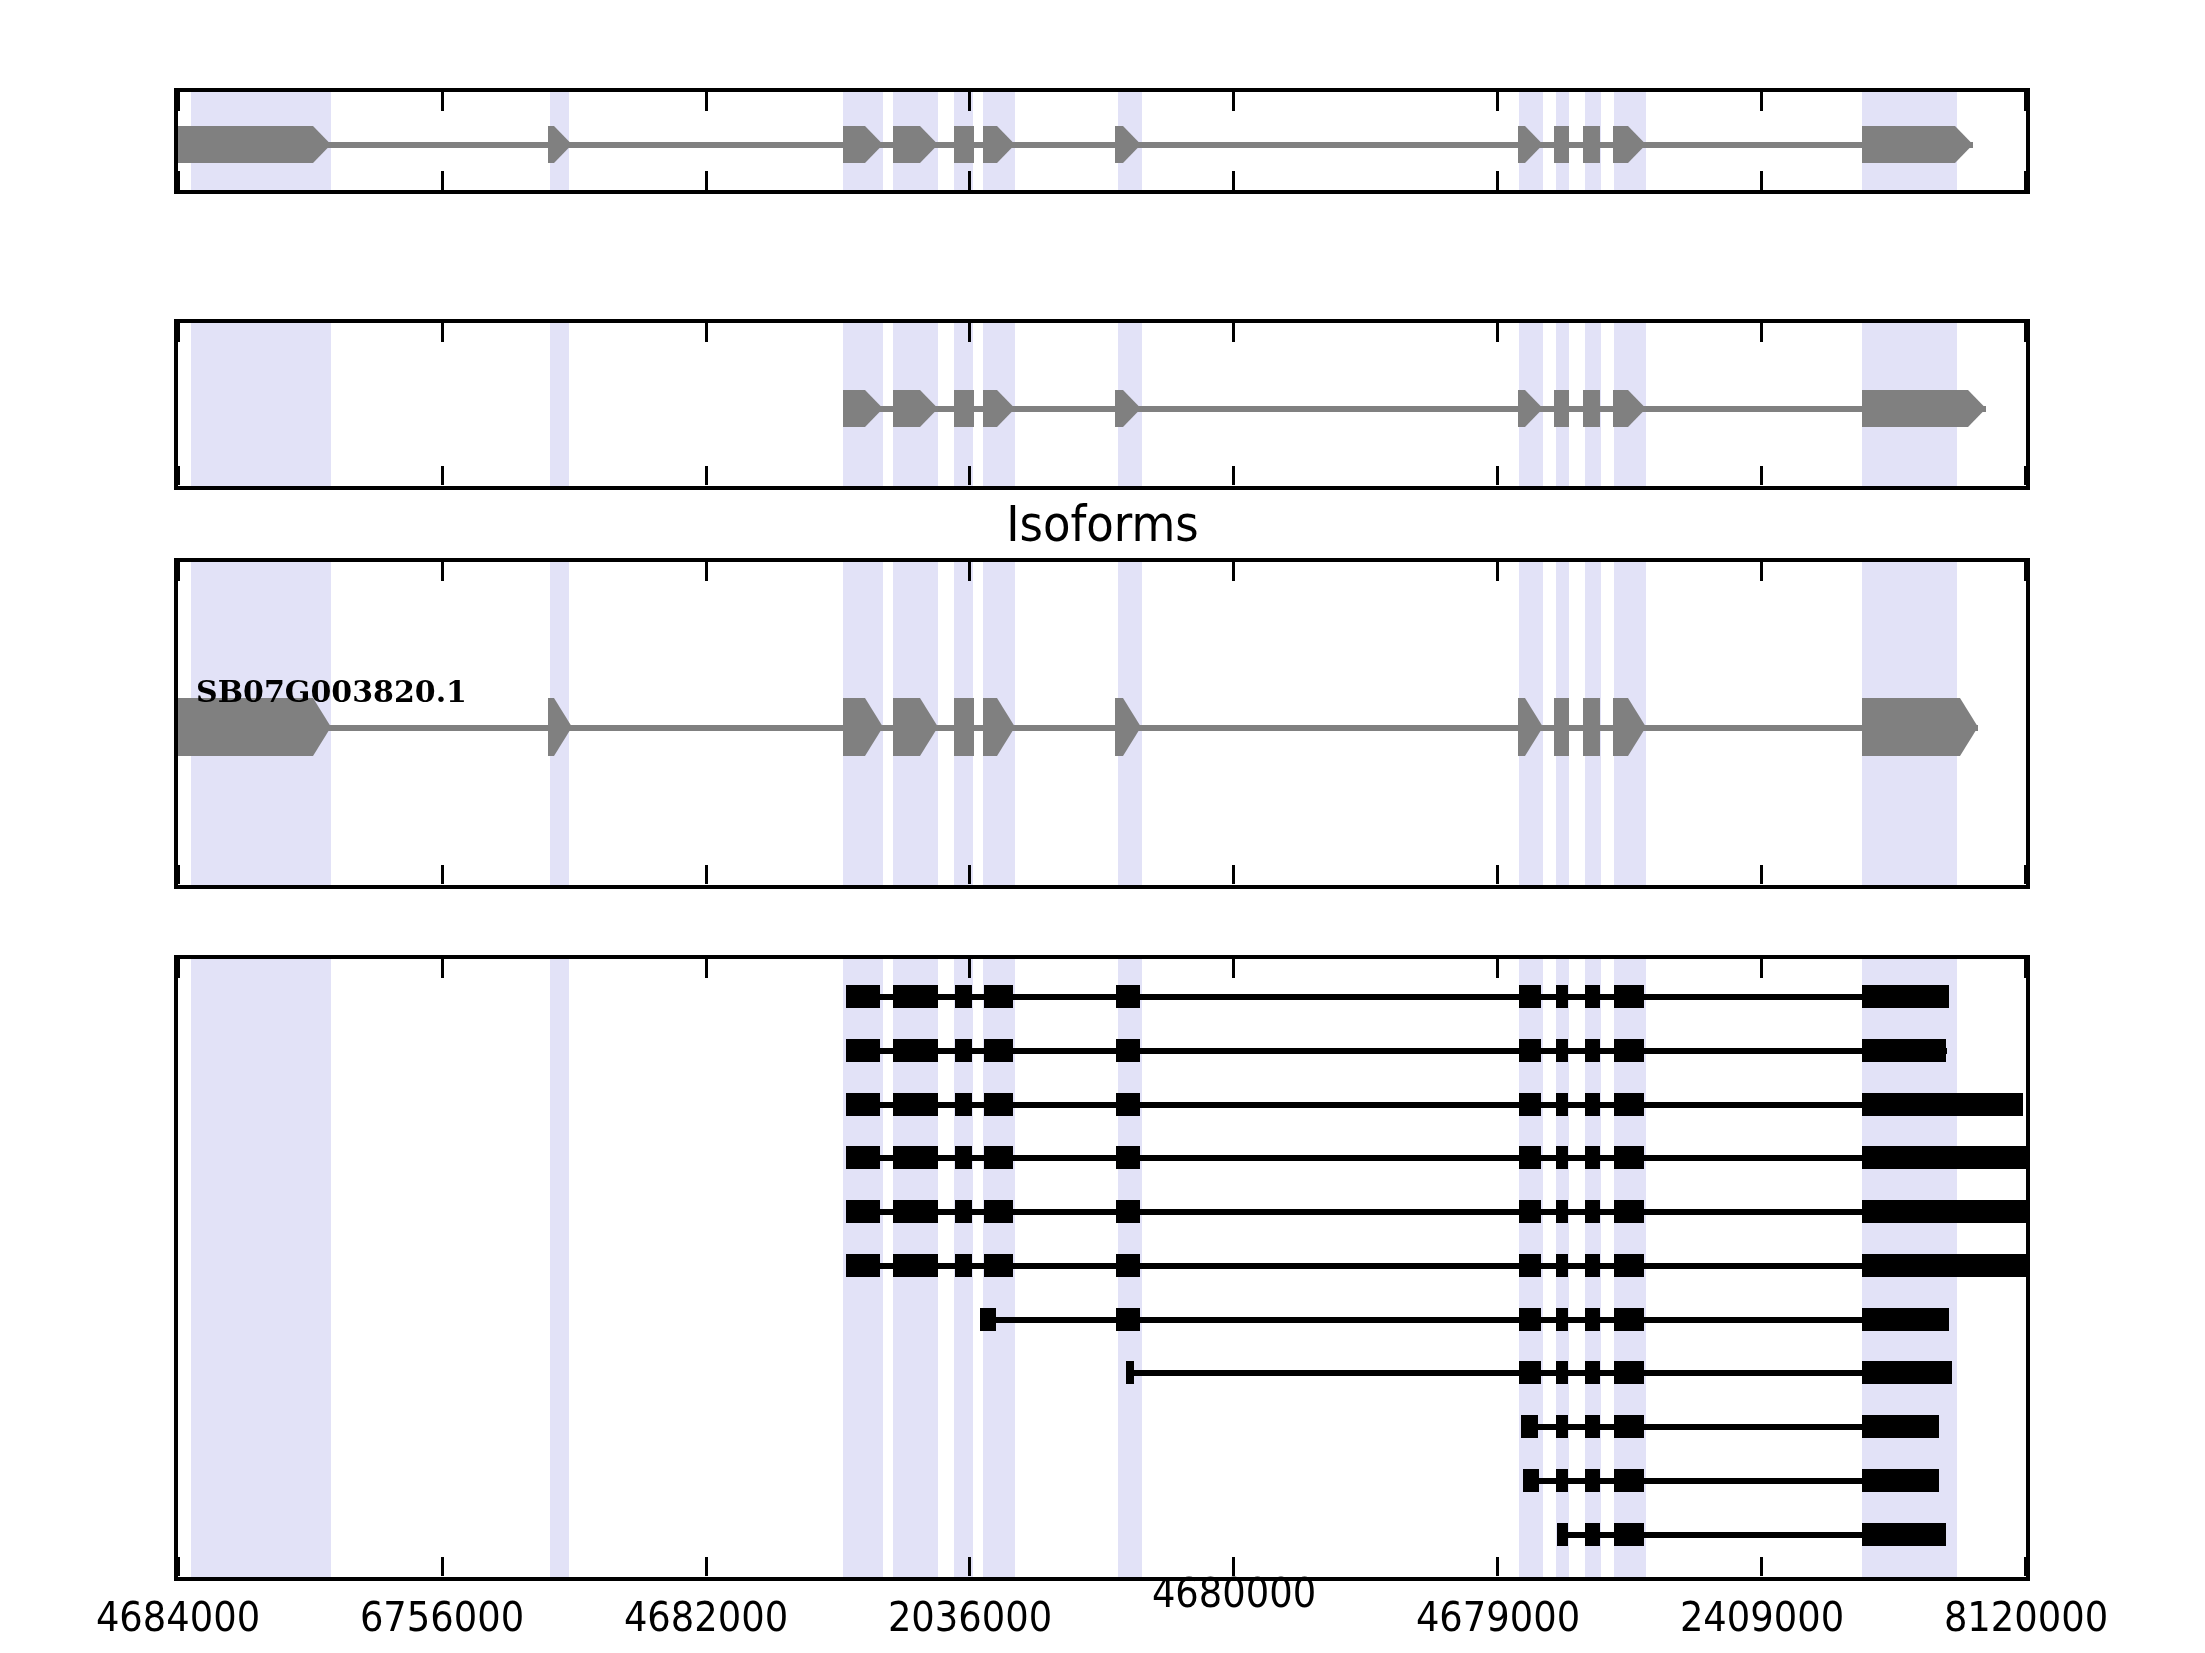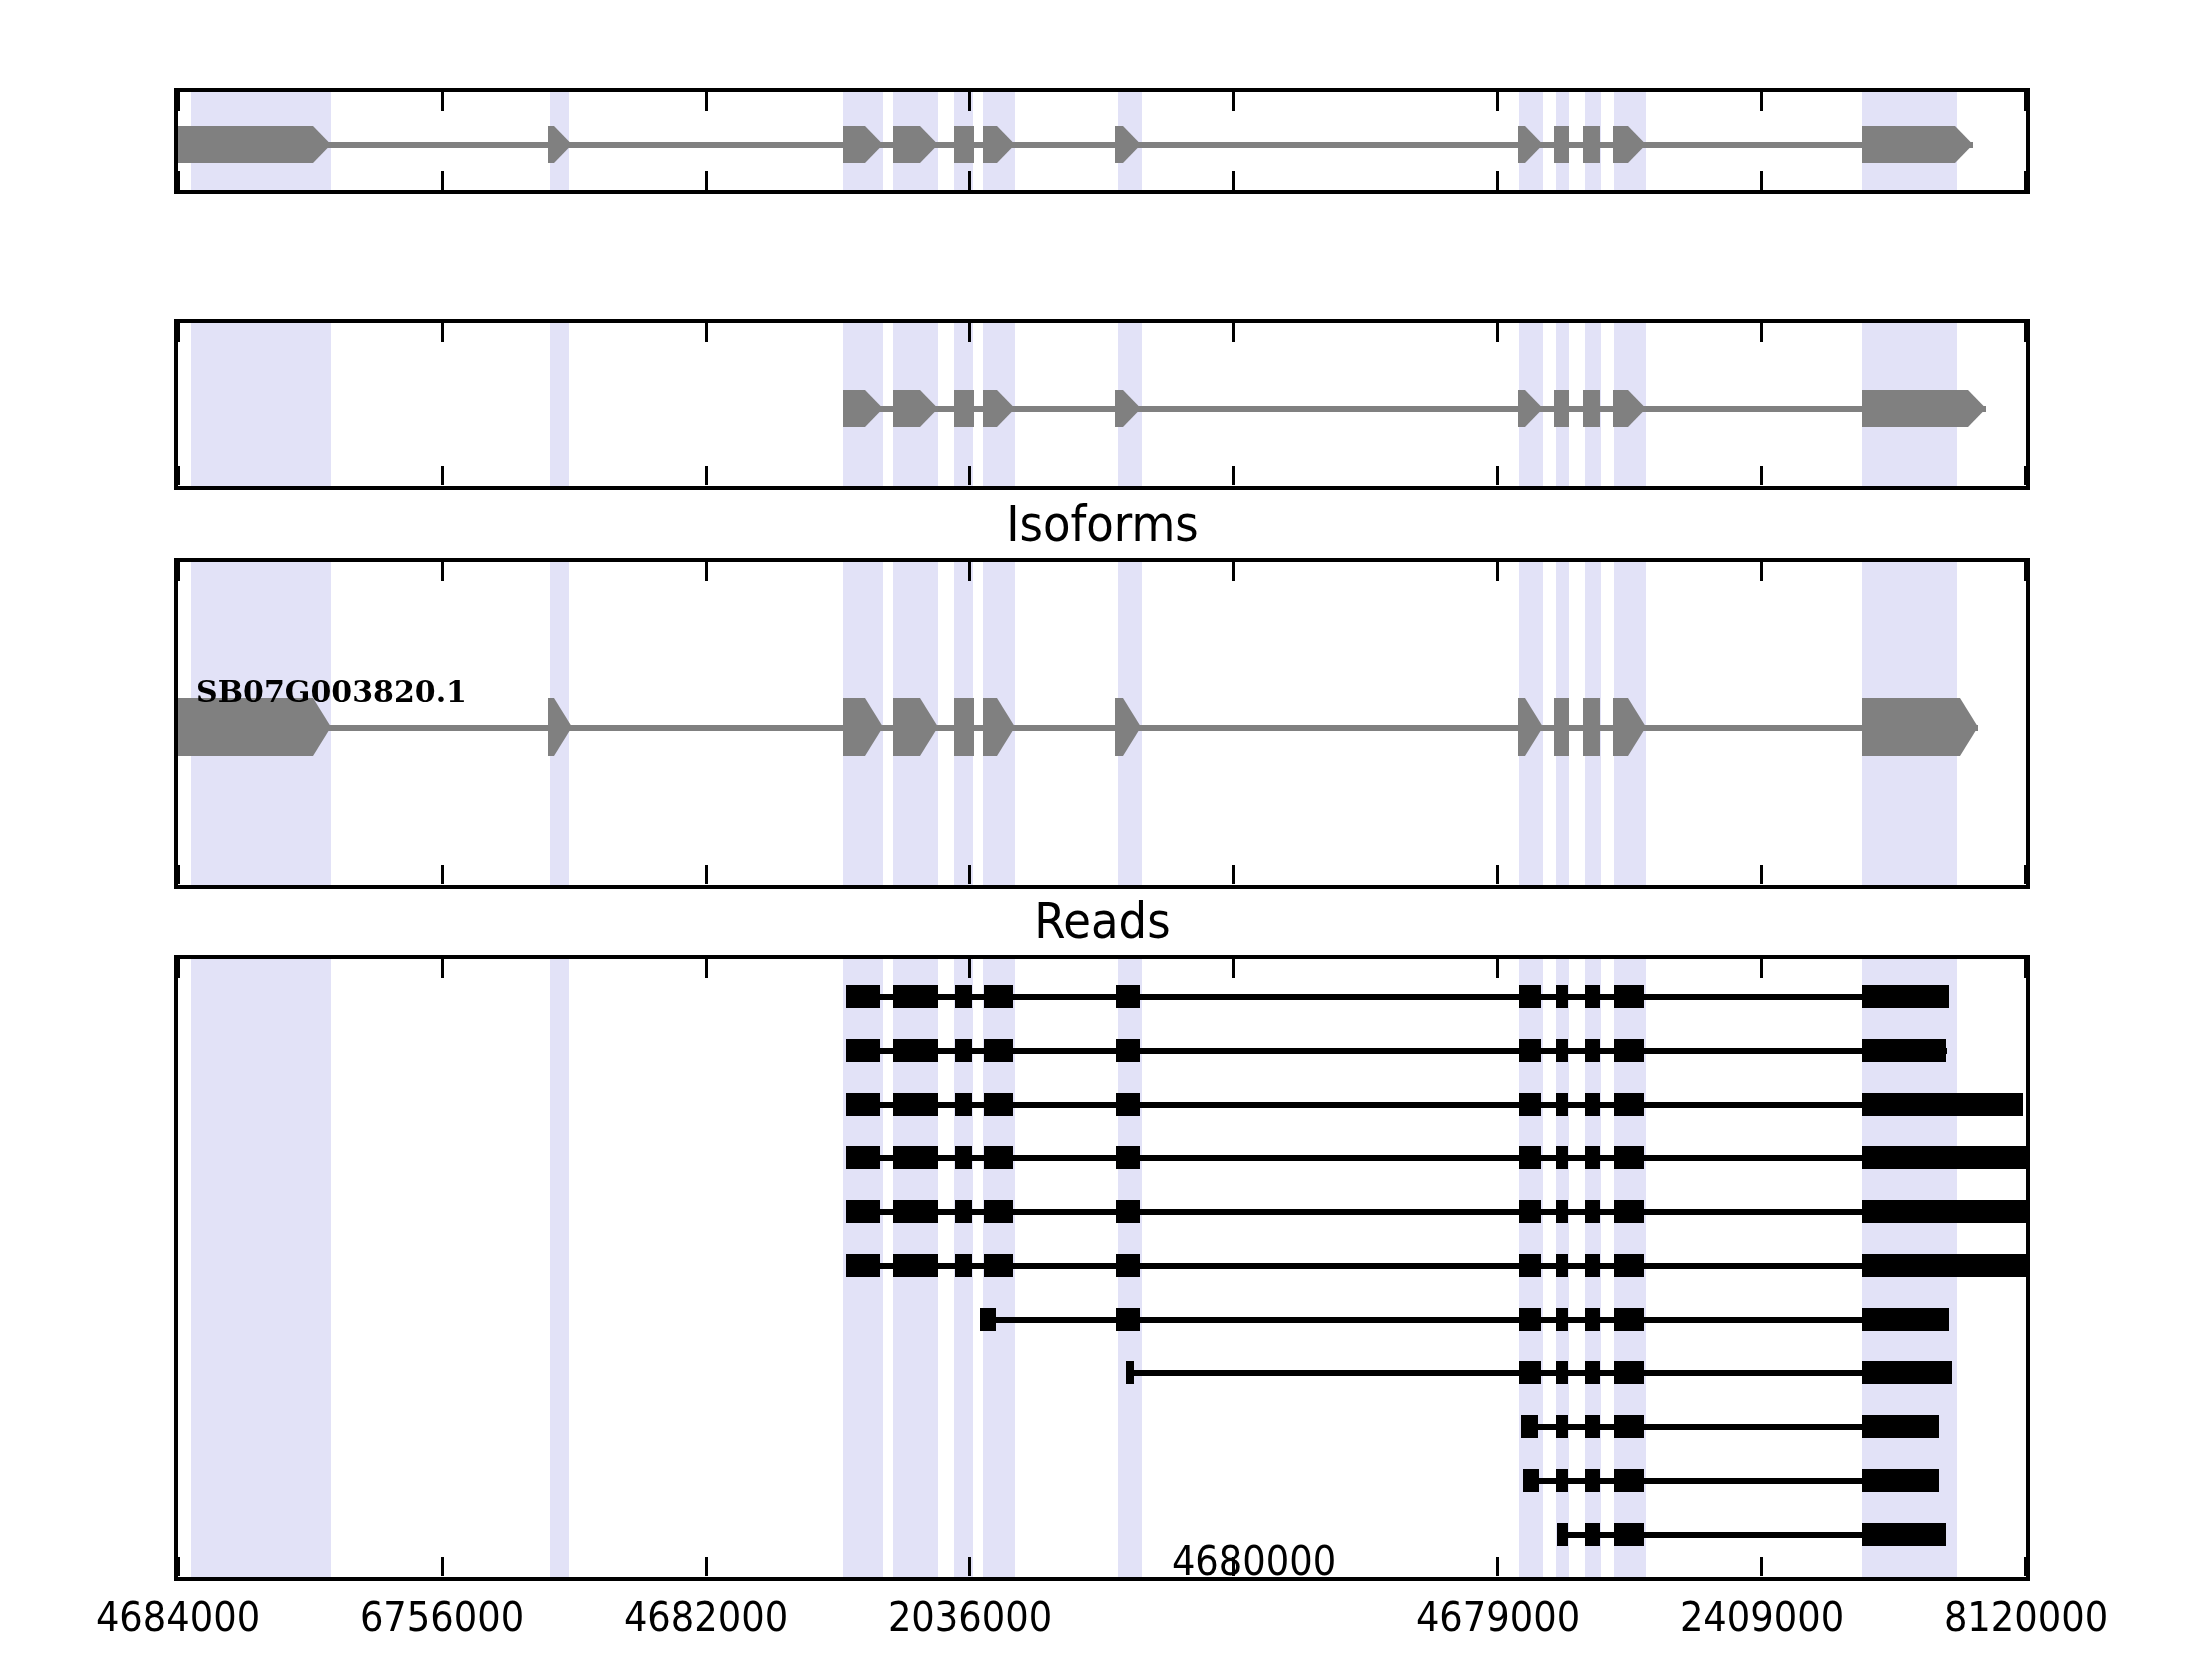--- a/index.html
+++ b/index.html
@@ -177,21 +177,20 @@
         <div class="tickmark" style="left: 1318px; top: 0px; height: 19.3px;"></div>
         <div class="tickmark" style="left: 1318px; top: 303px; height: 19.3px;"></div>
         <div class="tickmark" style="left: 1582px; top: 0px; height: 19.3px;"></div>
         <div class="tickmark" style="left: 1582px; top: 303px; height: 19.3px;"></div>
         <div class="tickmark" style="left: 1846px; top: 0px; height: 19.3px;"></div>
         <div class="tickmark" style="left: 1846px; top: 303px; height: 19.3px;"></div>
       </div>
     <div class="iso-label" style="left:18px;top:112px;">SB07G003820.1</div>
   </div>
 
-  <div class="panel-title" style="left:0;top:892px;width:2205px;font-size:50px;">Reads</div>
 
   <div class="axes" id="ax-reads" style="left:174px;top:955px;width:1856px;height:626px;">
     <div class="plotinner" id="in-reads">
         <div class="band" style="left: 13px; width: 140px;"></div>
         <div class="band" style="left: 372px; width: 18.5px;"></div>
         <div class="band" style="left: 665px; width: 40px;"></div>
         <div class="band" style="left: 715px; width: 45px;"></div>
         <div class="band" style="left: 776px; width: 18.5px;"></div>
         <div class="band" style="left: 805px; width: 32px;"></div>
         <div class="band" style="left: 940px; width: 24px;"></div>
@@ -337,20 +336,20 @@
         <div class="tickmark" style="left: 1846px; top: 0px; height: 19.3px;"></div>
         <div class="tickmark" style="left: 1846px; top: 598px; height: 19.3px;"></div>
       </div>
   </div>
 
   <div id="xaxis-layer">
       <div class="ticklbl" style="left: 178px; top: 1593px;">4684000</div>
       <div class="ticklbl" style="left: 442px; top: 1593px;">6756000</div>
       <div class="ticklbl" style="left: 706px; top: 1593px;">4682000</div>
       <div class="ticklbl" style="left: 970px; top: 1593px;">2036000</div>
-      <div class="ticklbl" style="left: 1234px; top: 1537px; margin-left: 20px;">4680000</div>
+      <div class="ticklbl" style="left: 1234px; top: 1569px;">4680000</div>
       <div class="ticklbl" style="left: 1498px; top: 1593px;">4679000</div>
       <div class="ticklbl" style="left: 1762px; top: 1593px;">2409000</div>
       <div class="ticklbl" style="left: 2026px; top: 1593px;">8120000</div>
     </div>
 
 </div>
 
 
 </body></html>

